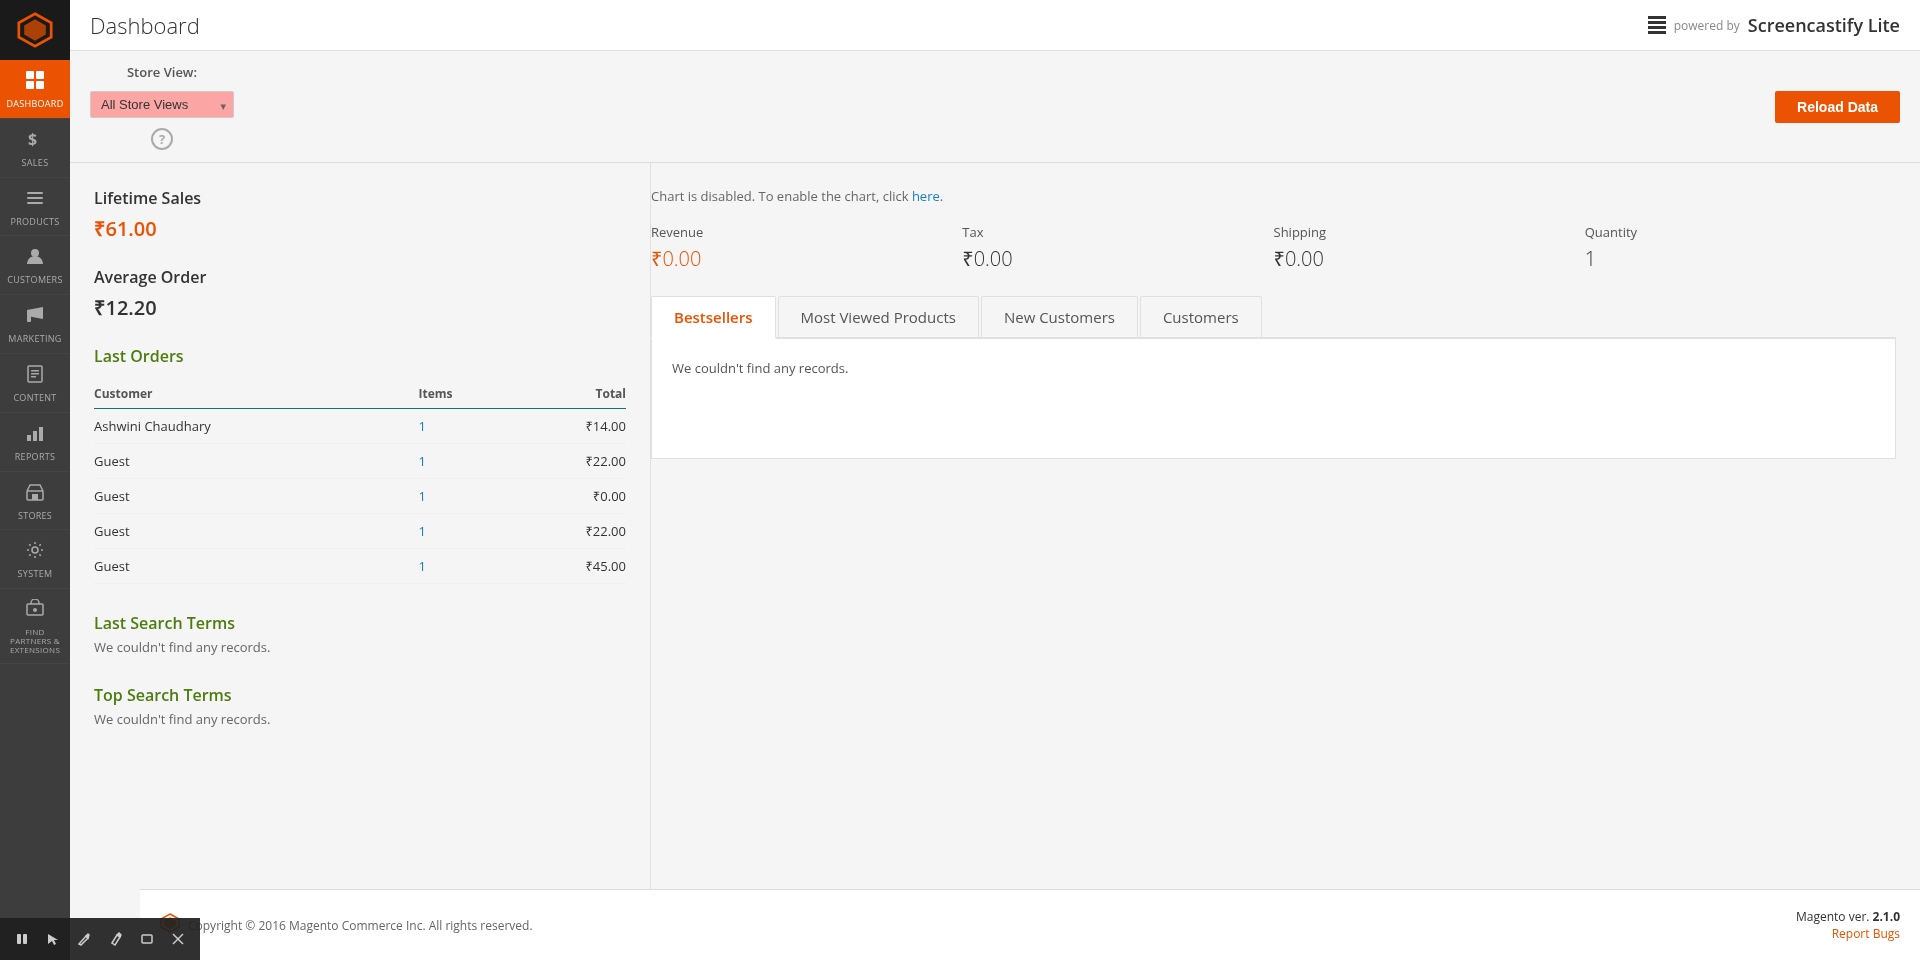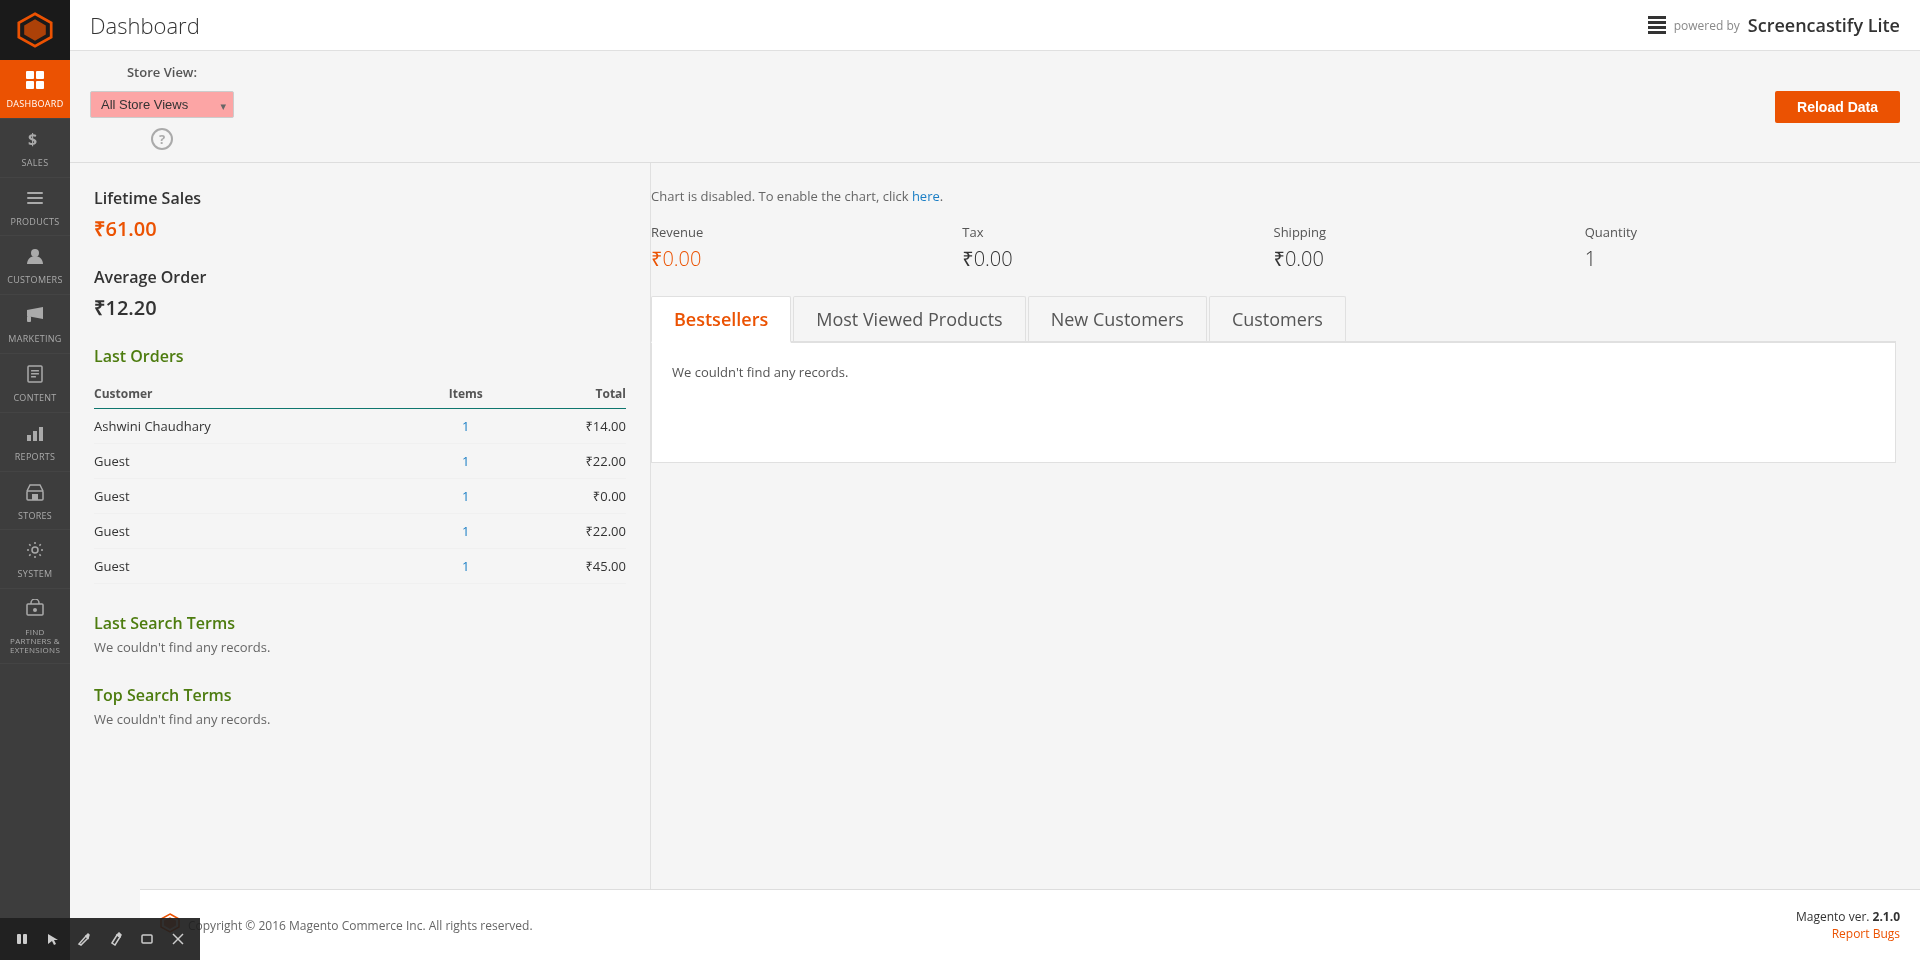--- a/index.html
+++ b/index.html
@@ -164,21 +164,21 @@
     table { width: 100%; border-collapse: collapse; }
     thead th {
       text-align: left;
       font-size: 12px;
       font-weight: 700;
       color: #555;
       border-bottom: 1px solid #0f766e;
       padding: 6px 0;
     }
     thead th:last-child, tbody td:last-child { text-align: right; }
-    thead th:nth-child(2), tbody td:nth-child(2) { text-align: center; }
+    thead th:nth-child(2), tbody td:nth-child(2) { }
     tbody td {
       padding: 8px 0;
       font-size: 13px;
       border-bottom: 1px solid #f0f0f0;
       color: #333;
     }
     .link-blue { color: #1a7ec5; text-decoration: none; }
 
     .search-section { margin-top: 28px; }
     .search-section-title { font-size: 16px; font-weight: 600; color: #4d7c0f; margin-bottom: 4px; }
@@ -202,21 +202,21 @@
     .stat-block { flex: 1; }
     .stat-label { font-size: 13px; color: #555; margin-bottom: 4px; }
     .stat-value { font-size: 20px; font-weight: 300; color: #333; }
     .stat-value.orange { color: #eb5202; }
 
     
     .tabs-container { border-bottom: 2px solid #e0e0e0; margin-bottom: 0; }
     .tabs-row { display: flex; gap: 0; }
     .tab-item {
       padding: 10px 22px;
-      font-size: 18px;
+      font-size: 15px;
       cursor: pointer;
       border: 1px solid #e0e0e0;
       border-bottom: none;
       background: #f5f5f5;
       color: #555;
       margin-right: 2px;
       border-radius: 2px 2px 0 0;
     }
     .tab-item.active {
       background: #fff;

